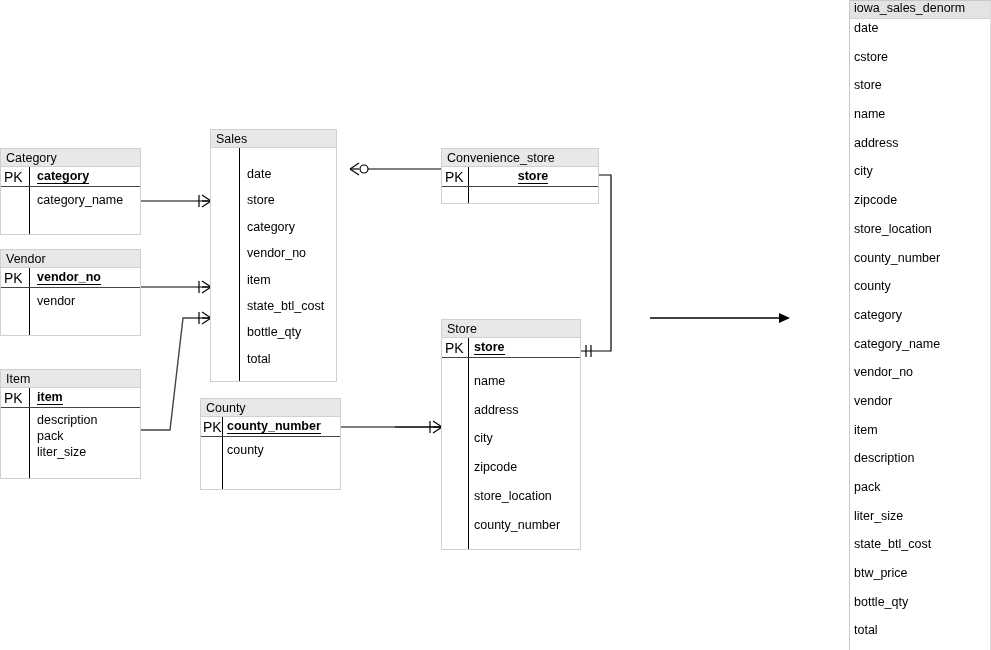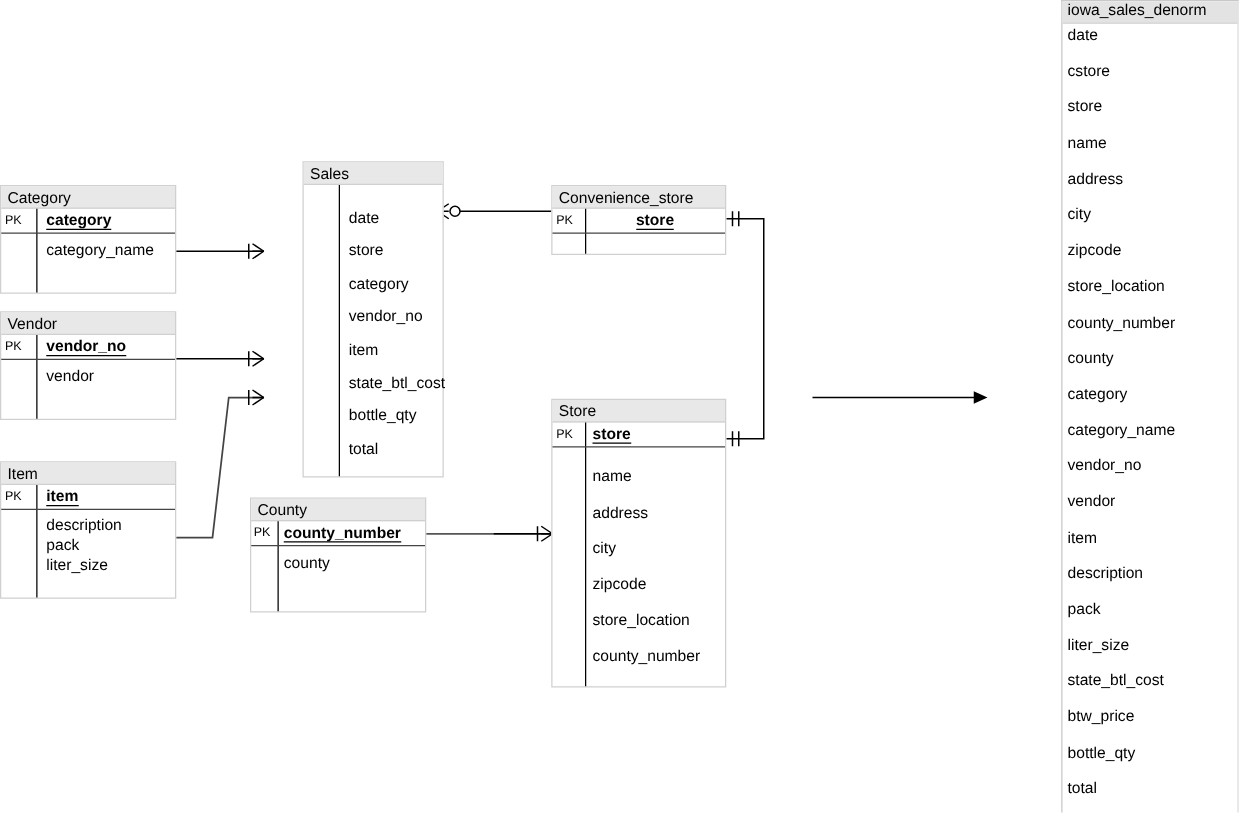--- a/index.html
+++ b/index.html
@@ -43,21 +43,21 @@
     box-sizing:border-box;
     height:20px;
     border-bottom:1.6px solid #444;
     display:flex;
     align-items:center;
     white-space:nowrap;
   }
   .pkrow .pklab{
     width:28px;flex:0 0 28px;
     padding-left:3px;
-    font-size:10px;
+    font-size:14px;
     box-sizing:border-box;
   }
   .pkrow .pkname{
     flex:1 1 auto;
     font-weight:bold;
     font-size:12.5px;
     padding-left:8px;
     box-sizing:border-box;
   }
   .pkrow .pkname span{
@@ -222,21 +222,21 @@
       <div class="pkname"><span>item</span></div>
     </div>
     <div class="attrs" style="height:66px;padding-top:4px;">
       <div class="attr" style="line-height:16px;">description</div>
       <div class="attr" style="line-height:16px;">pack</div>
       <div class="attr" style="line-height:16px;">liter_size</div>
     </div>
   </div>
 </div>
 
-<div class="entity" style="left:210px;top:129px;width:113px;margin-left:32px;">
+<div class="entity" style="left:210px;top:129px;width:127px;">
   <div class="ent-title">Sales</div>
   <div class="ent-body" style="height:233px;">
     <div class="vsep" style="left:28px;"></div>
     <div class="attrs" style="padding-top:13px;">
       <div class="attr" style="line-height:26.4px;">date</div>
       <div class="attr" style="line-height:26.4px;">store</div>
       <div class="attr" style="line-height:26.4px;">category</div>
       <div class="attr" style="line-height:26.4px;">vendor_no</div>
       <div class="attr" style="line-height:26.4px;">item</div>
       <div class="attr" style="line-height:26.4px;">state_btl_cost</div>
@@ -253,21 +253,21 @@
     <div class="pkrow">
       <div class="pklab" style="width:21px;flex:0 0 21px;padding-left:2px;">PK</div>
       <div class="pkname" style="padding-left:5px;"><span>county_number</span></div>
     </div>
     <div class="attrs" style="height:52px;">
       <div class="attr" style="padding-top:6px;padding-left:26px;">county</div>
     </div>
   </div>
 </div>
 
-<div class="entity" style="left:441px;top:148px;width:140px;">
+<div class="entity" style="left:441px;top:148px;width:158px;">
   <div class="ent-title">Convenience_store</div>
   <div class="ent-body">
     <div class="vsep" style="left:26px;"></div>
     <div class="pkrow center">
       <div class="pklab" style="width:26px;flex:0 0 26px;">PK</div>
       <div class="pkname"><span>store</span></div>
     </div>
     <div class="attrs" style="height:16px;"></div>
   </div>
 </div>

